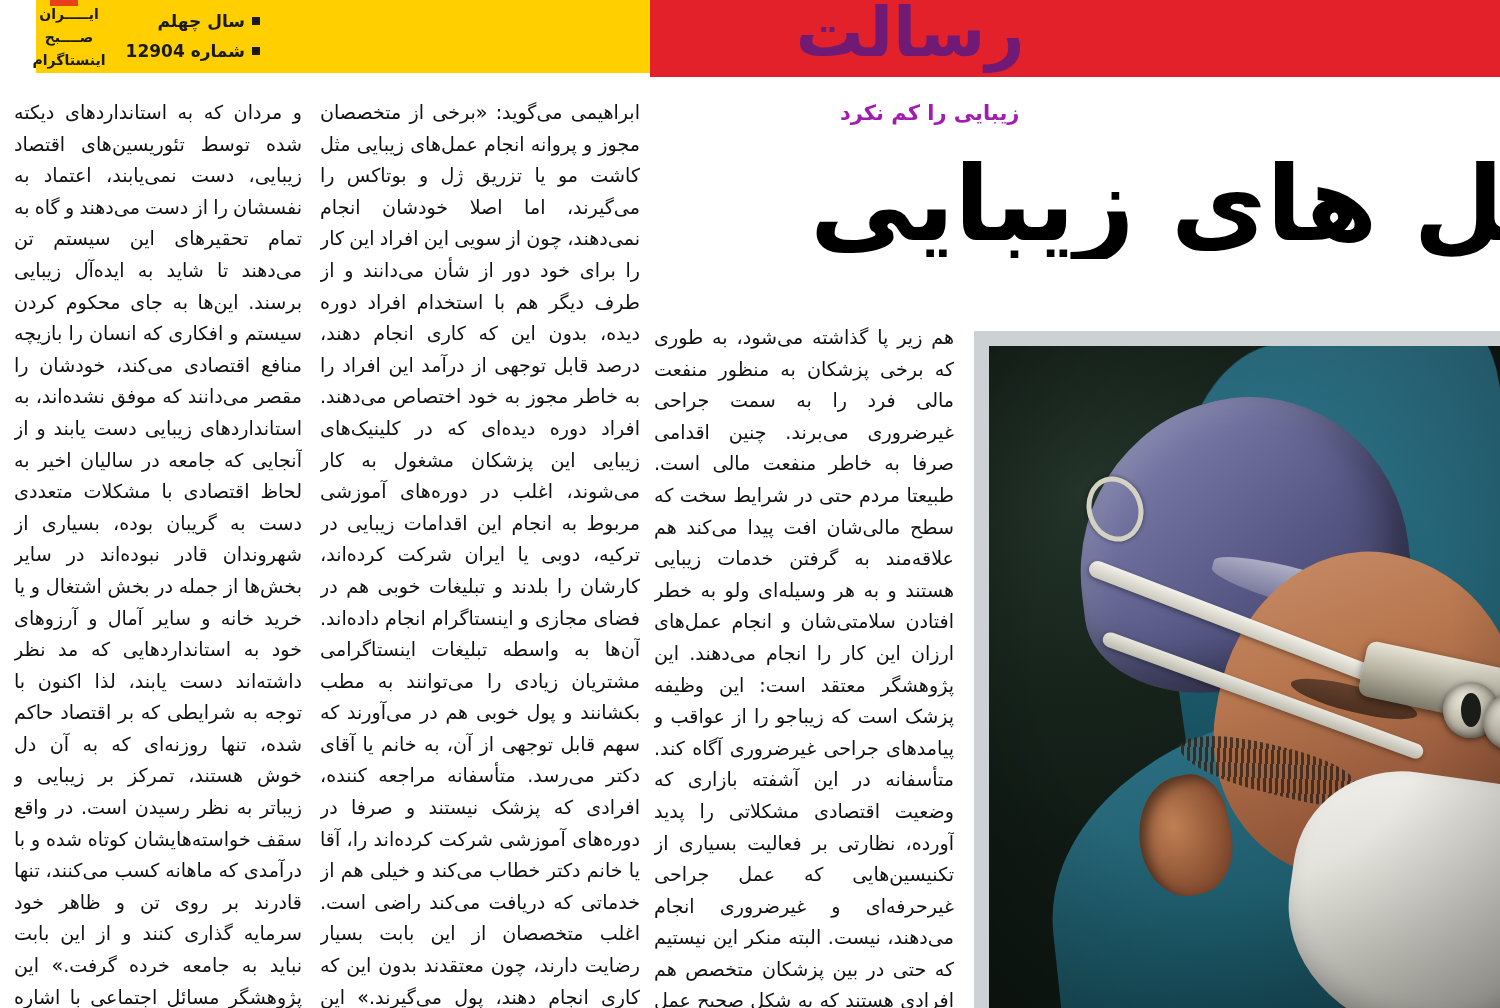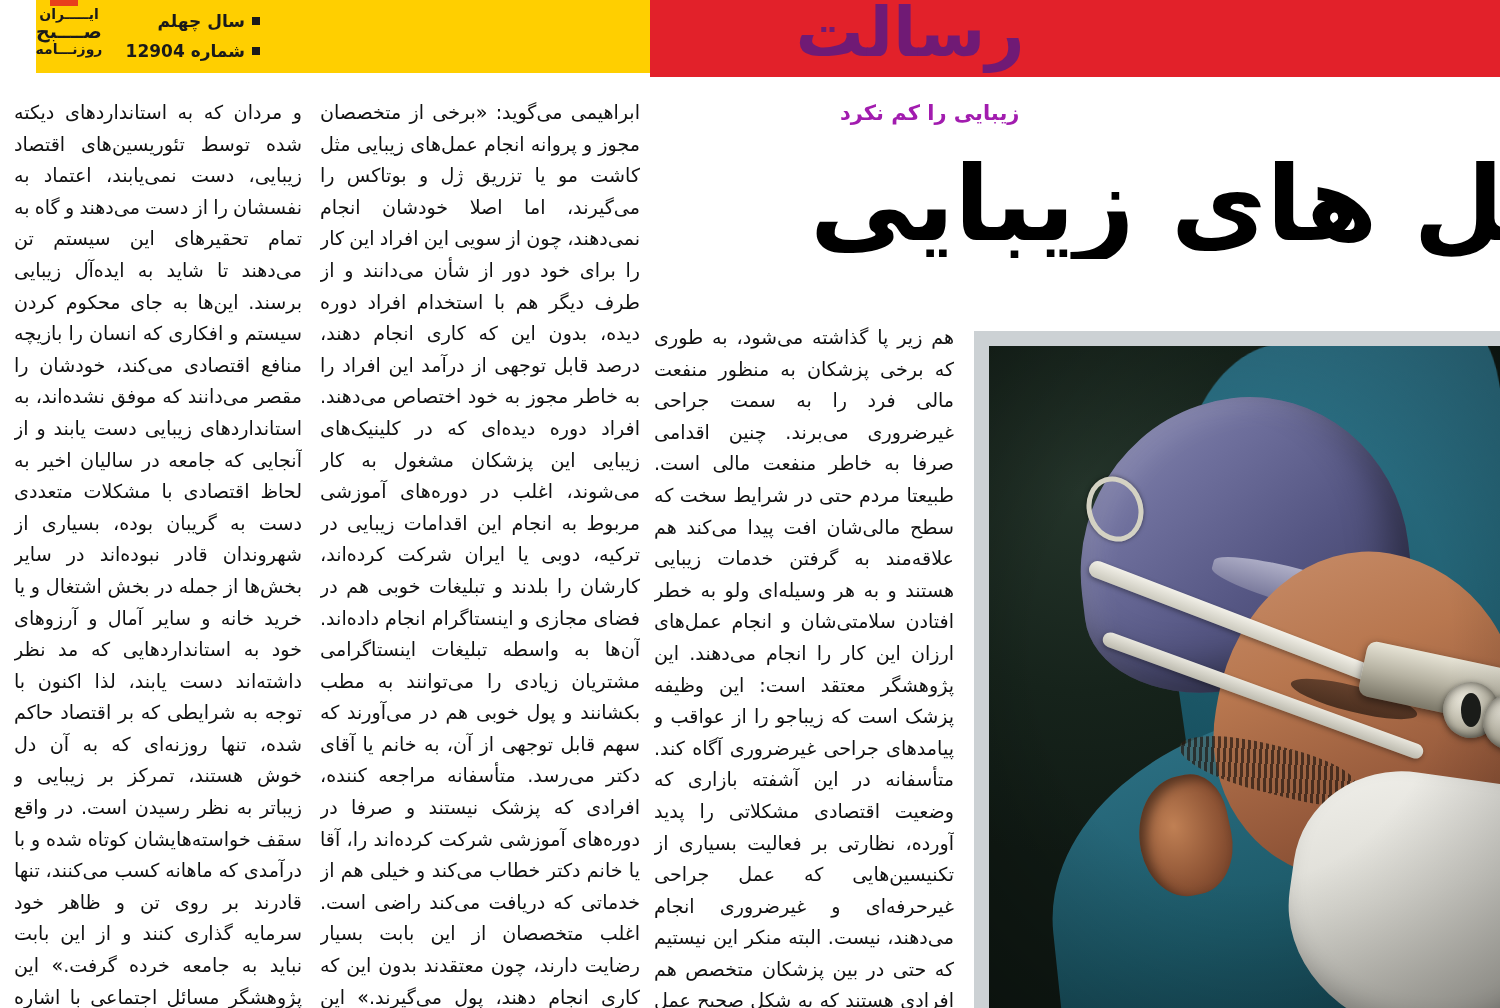--- a/index.html
+++ b/index.html
@@ -100,23 +100,23 @@
     color: #1a1a1a;
     line-height: 1.0;
   }
   .logo-line {
     font-size: 14px;
     font-weight: 700;
     letter-spacing: 1px;
     white-space: nowrap;
   }
   .logo-line.big {
-    font-size: 19px;
+    font-size: 14px;
     letter-spacing: 3px;
-    margin: 1px 0;
+    margin: 9px 0;
   }
 
   
   #kicker {
     position: absolute;
     right: 0px;
     top: 101px;
     width: 660px;
     text-align: left;
     padding-left: 0px;
@@ -348,21 +348,21 @@
   <div class="mast-red">
     <div class="mast-red-inner"></div>
   </div>
   <div class="mast-title-wrap">
     <span class="mast-title">رسالت</span>
   </div>
 
   <div class="logo-block">
     <div class="logo-line">ایـــــران</div>
     <div class="logo-line big">صــــبح</div>
-    <div class="logo-line">روزنـــامه</div>
+    <div class="logo-line">اینستاگرام</div>
   </div>
 
   <div class="pub-meta">
     <div class="pub-meta-row">
       <span class="bullet-sq"></span>
       <span>سال چهلم</span>
     </div>
     <div class="pub-meta-row">
       <span class="bullet-sq"></span>
       <span>شماره 12904</span>

